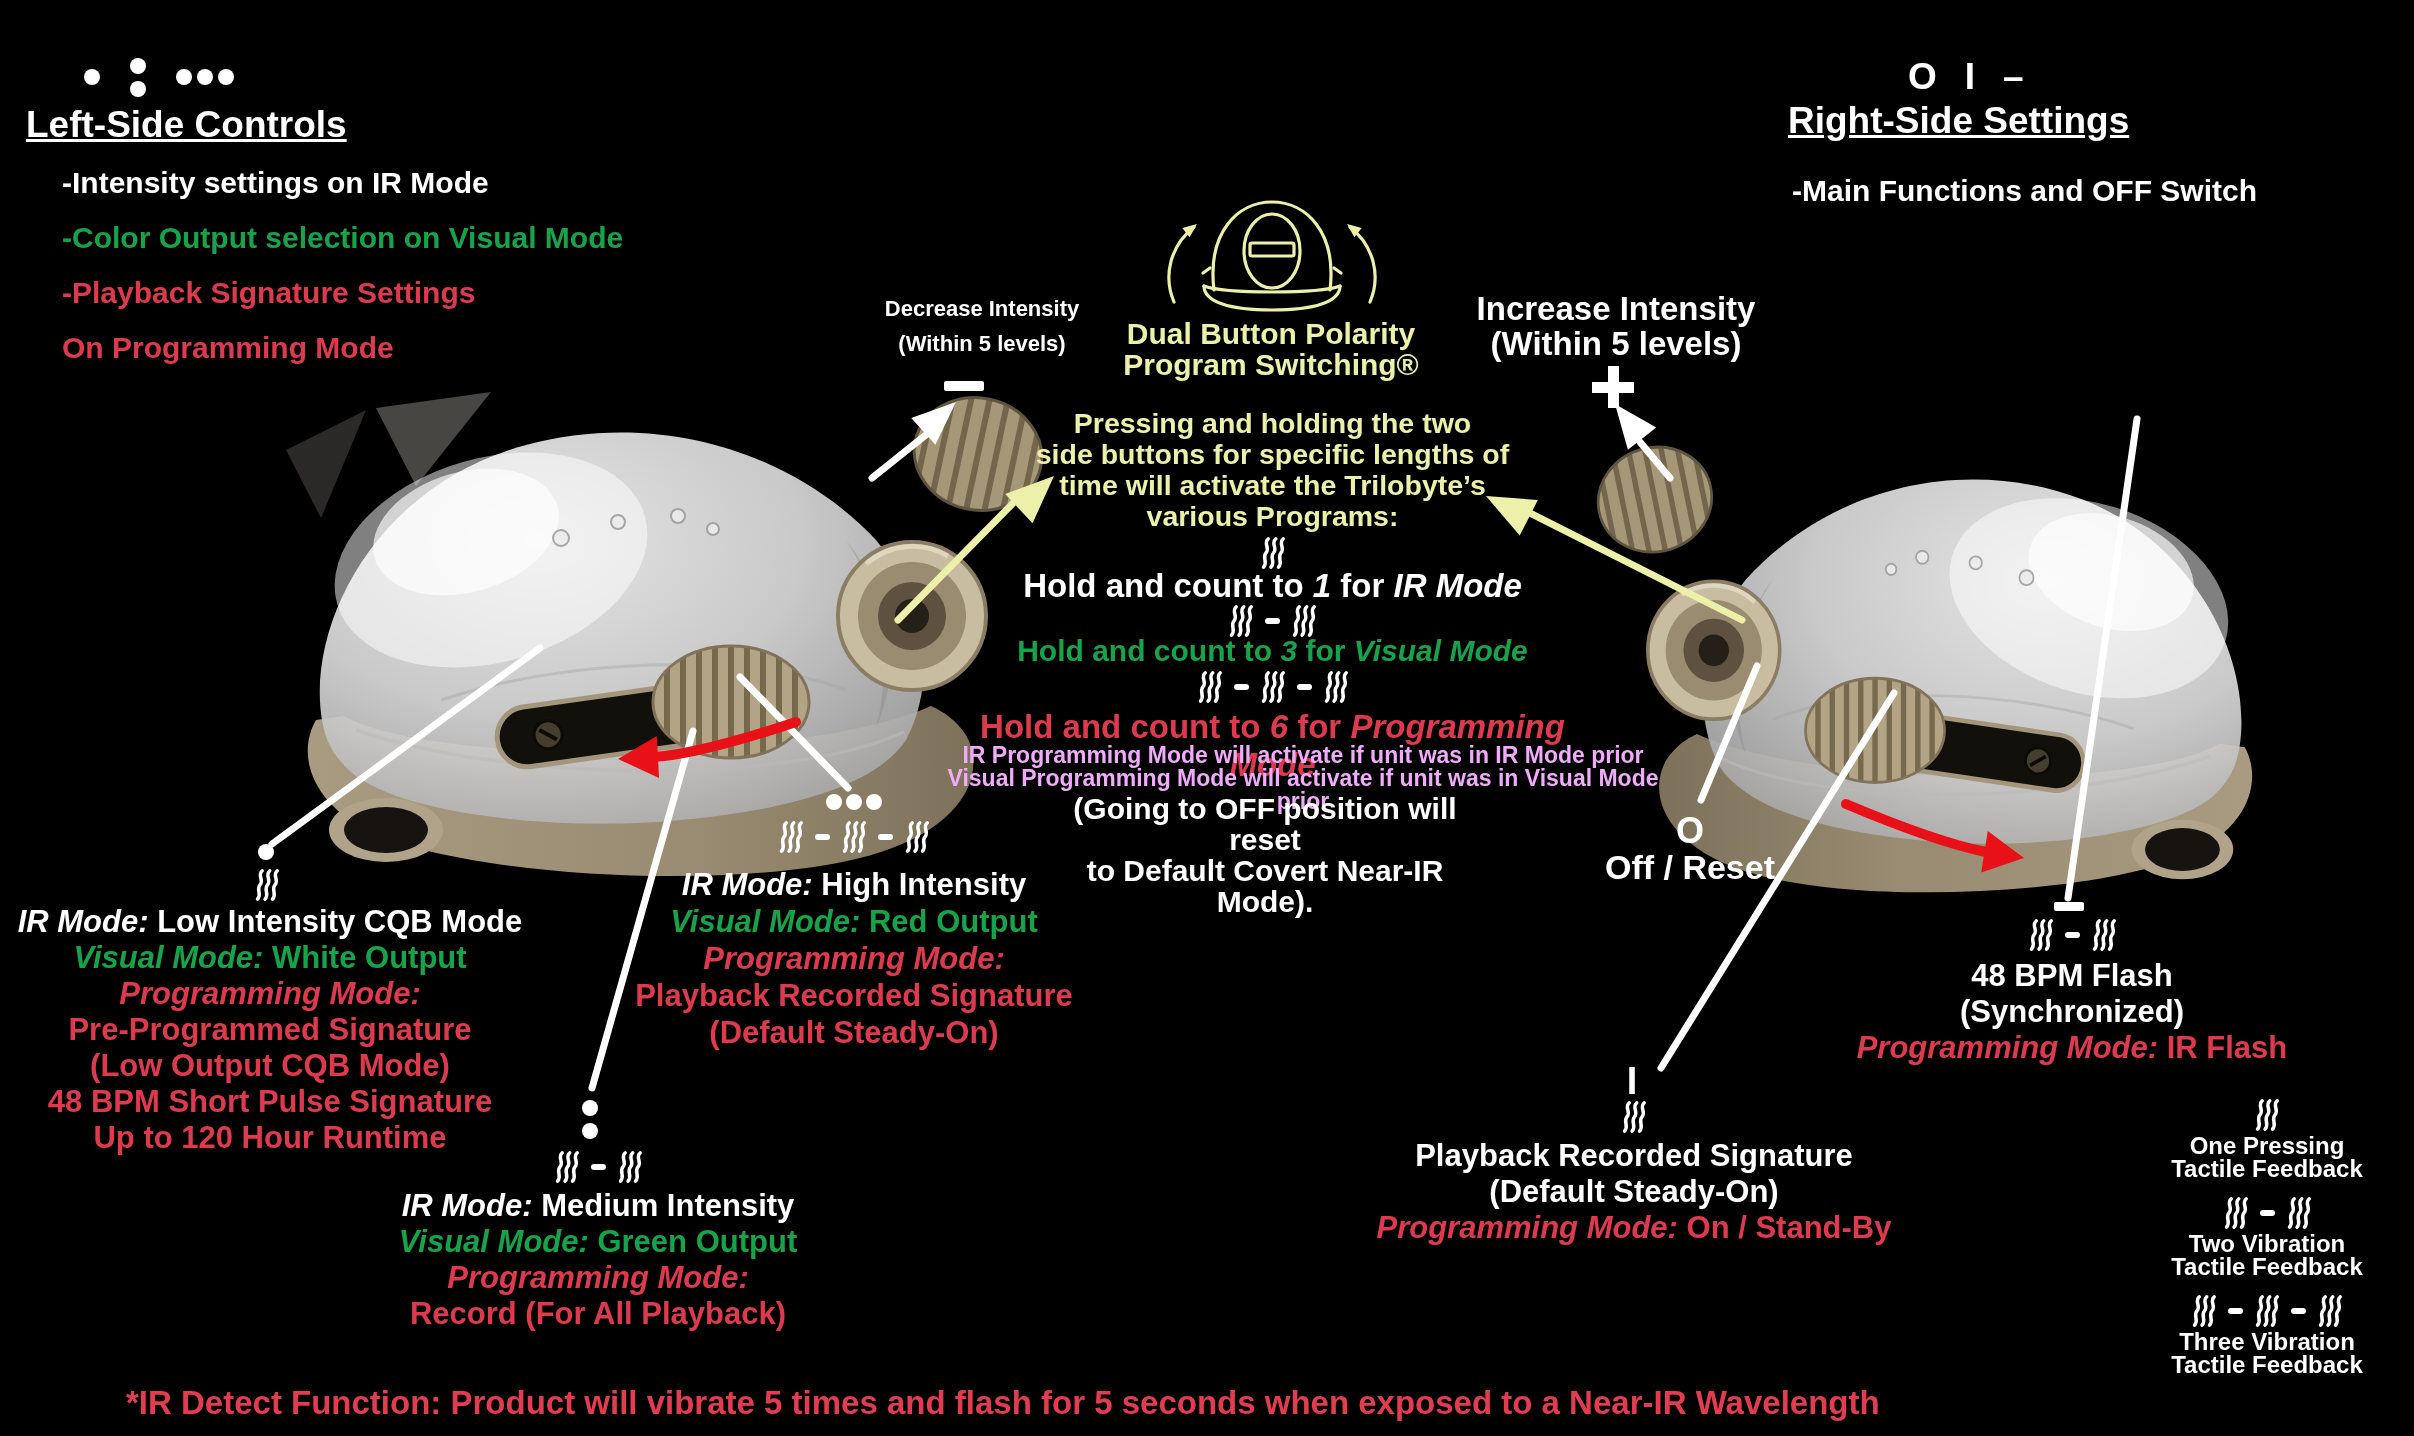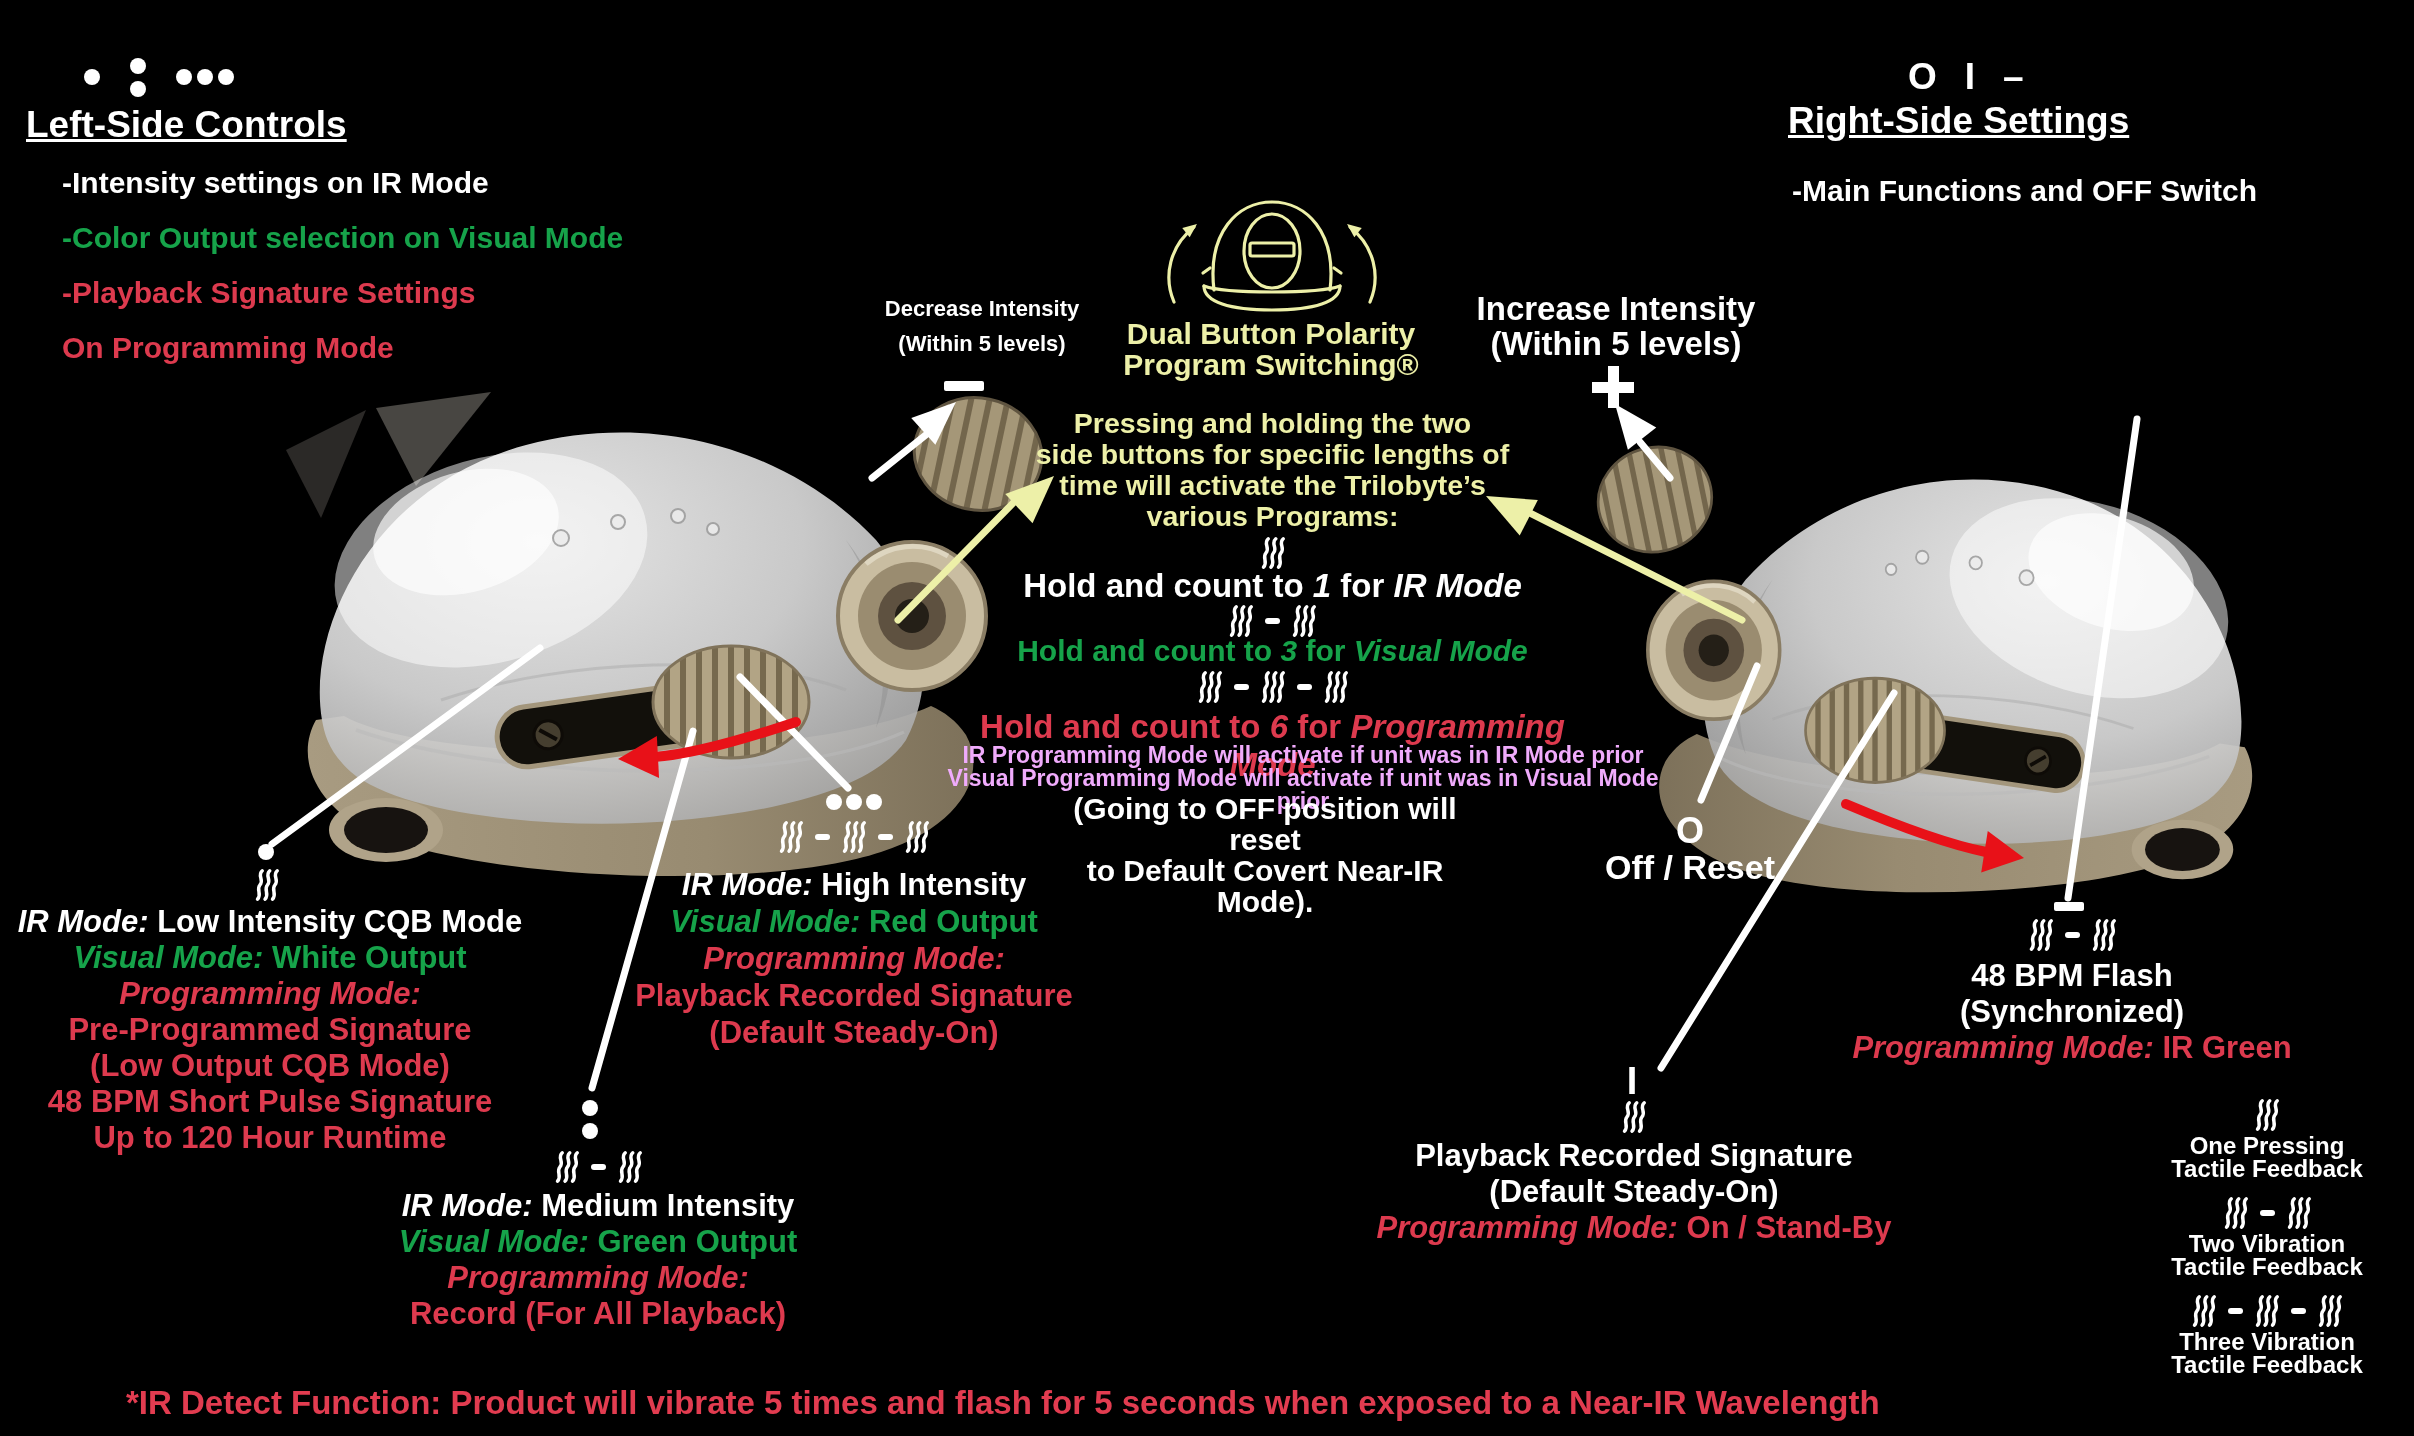--- a/index.html
+++ b/index.html
@@ -381,21 +381,21 @@
         <g fill="none" stroke="currentColor" stroke-width="4.4" stroke-linecap="round">
           <path d="M13 3 C6 9 16 15 10 21 C5 27 13 32 7 39"></path>
           <path d="M22.5 3 C15.5 9 25.5 15 19.5 21 C14.5 27 22.5 32 16.5 39"></path>
           <path d="M32 3 C25 9 35 15 29 21 C24 27 32 32 26 39"></path>
         </g>
       </svg>
     </div>
   <div class="abs ctr lh36" style="left:1832px;top:958px;width:480px;font-size:31px">
       <div class="tline"><span style="color: rgb(255, 255, 255);">48 BPM Flash</span></div>
       <div class="tline"><span style="color: rgb(255, 255, 255);">(Synchronized)</span></div>
-      <div class="tline"><span style="font-style: italic; color: rgb(221, 58, 78);">Programming Mode:</span><span style="color: rgb(221, 58, 78);"> IR Green</span></div>
+      <div class="tline"><span style="font-style: italic; color: rgb(221, 58, 78);">Programming Mode:</span><span style="color: rgb(221, 58, 78);"> IR Flash</span></div>
     </div>
 
   <div class="abs ctr" style="left:1610px;top:1060px;width:44px;font-size:38px">I</div>
   <div class="abs wavepat" style="left:1334px;top:1098px;width:600px">
       <svg class="wavesvg" viewBox="0 0 38 42">
         <g fill="none" stroke="currentColor" stroke-width="4.4" stroke-linecap="round">
           <path d="M13 3 C6 9 16 15 10 21 C5 27 13 32 7 39"></path>
           <path d="M22.5 3 C15.5 9 25.5 15 19.5 21 C14.5 27 22.5 32 16.5 39"></path>
           <path d="M32 3 C25 9 35 15 29 21 C24 27 32 32 26 39"></path>
         </g>

